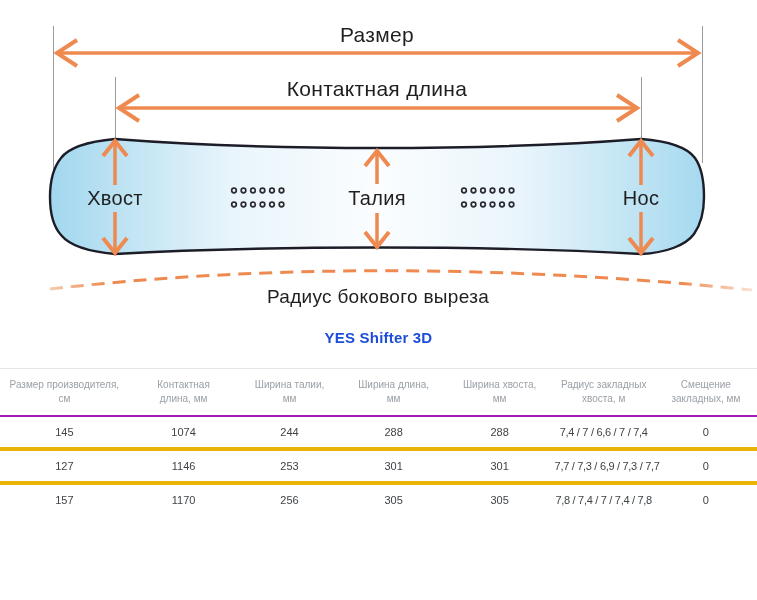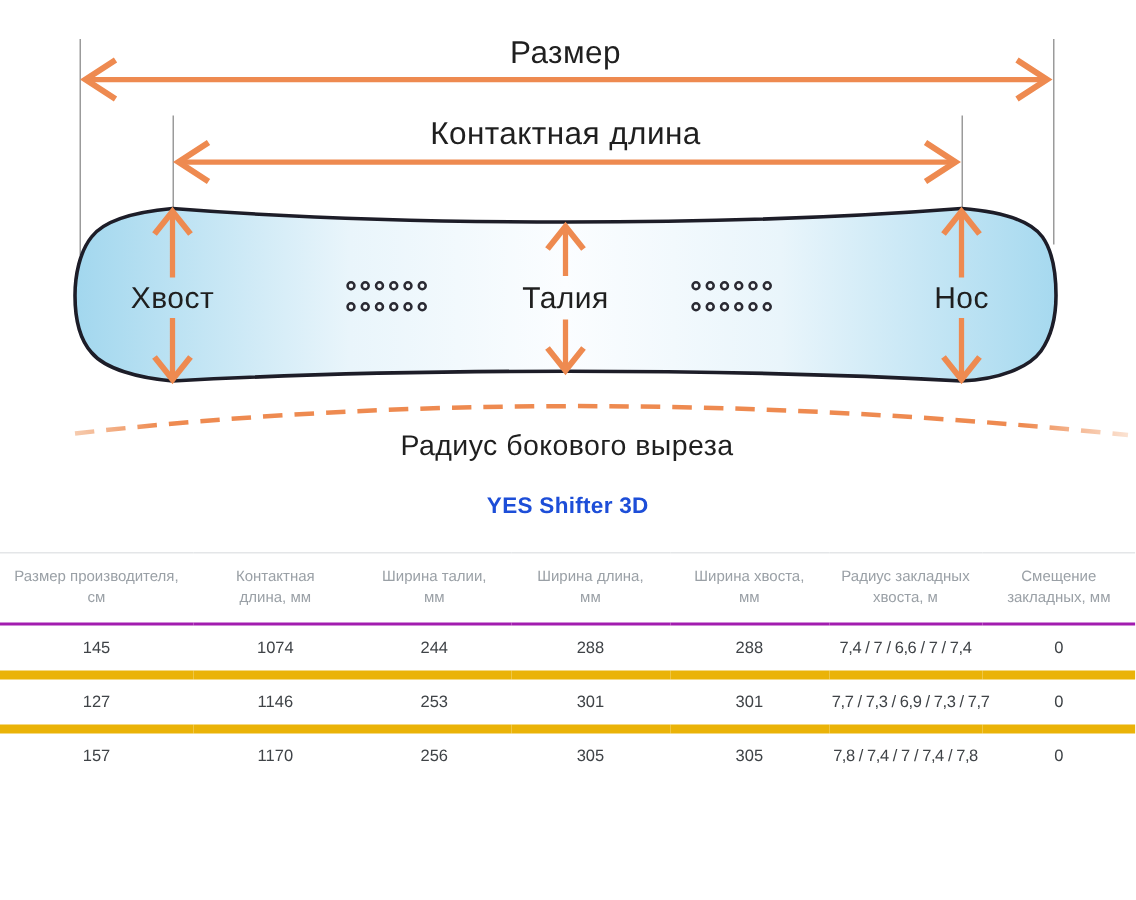--- a/index.html
+++ b/index.html
@@ -29,21 +29,21 @@
   }
   table.spec th{
     font-weight:normal;color:#9aa0a6;font-size:10px;line-height:1.45;
     text-align:center;vertical-align:middle;
     padding:8px 2px;height:30px;
     border-bottom:2px solid #a21caf;
   }
   table.spec td{
     color:#3f4347;font-size:11px;text-align:center;vertical-align:middle;
     height:30px;padding:0 2px;
-    border-bottom:6px solid #eab308;
+    border-bottom:4px solid #eab308;
     white-space:nowrap;
   }
   table.spec tr:last-child td{border-bottom:none;}
   td.col-radius{font-size:10.5px;letter-spacing:-0.3px;}
 </style>
 </head>
 <body>
 
 <div class="stage">
 

